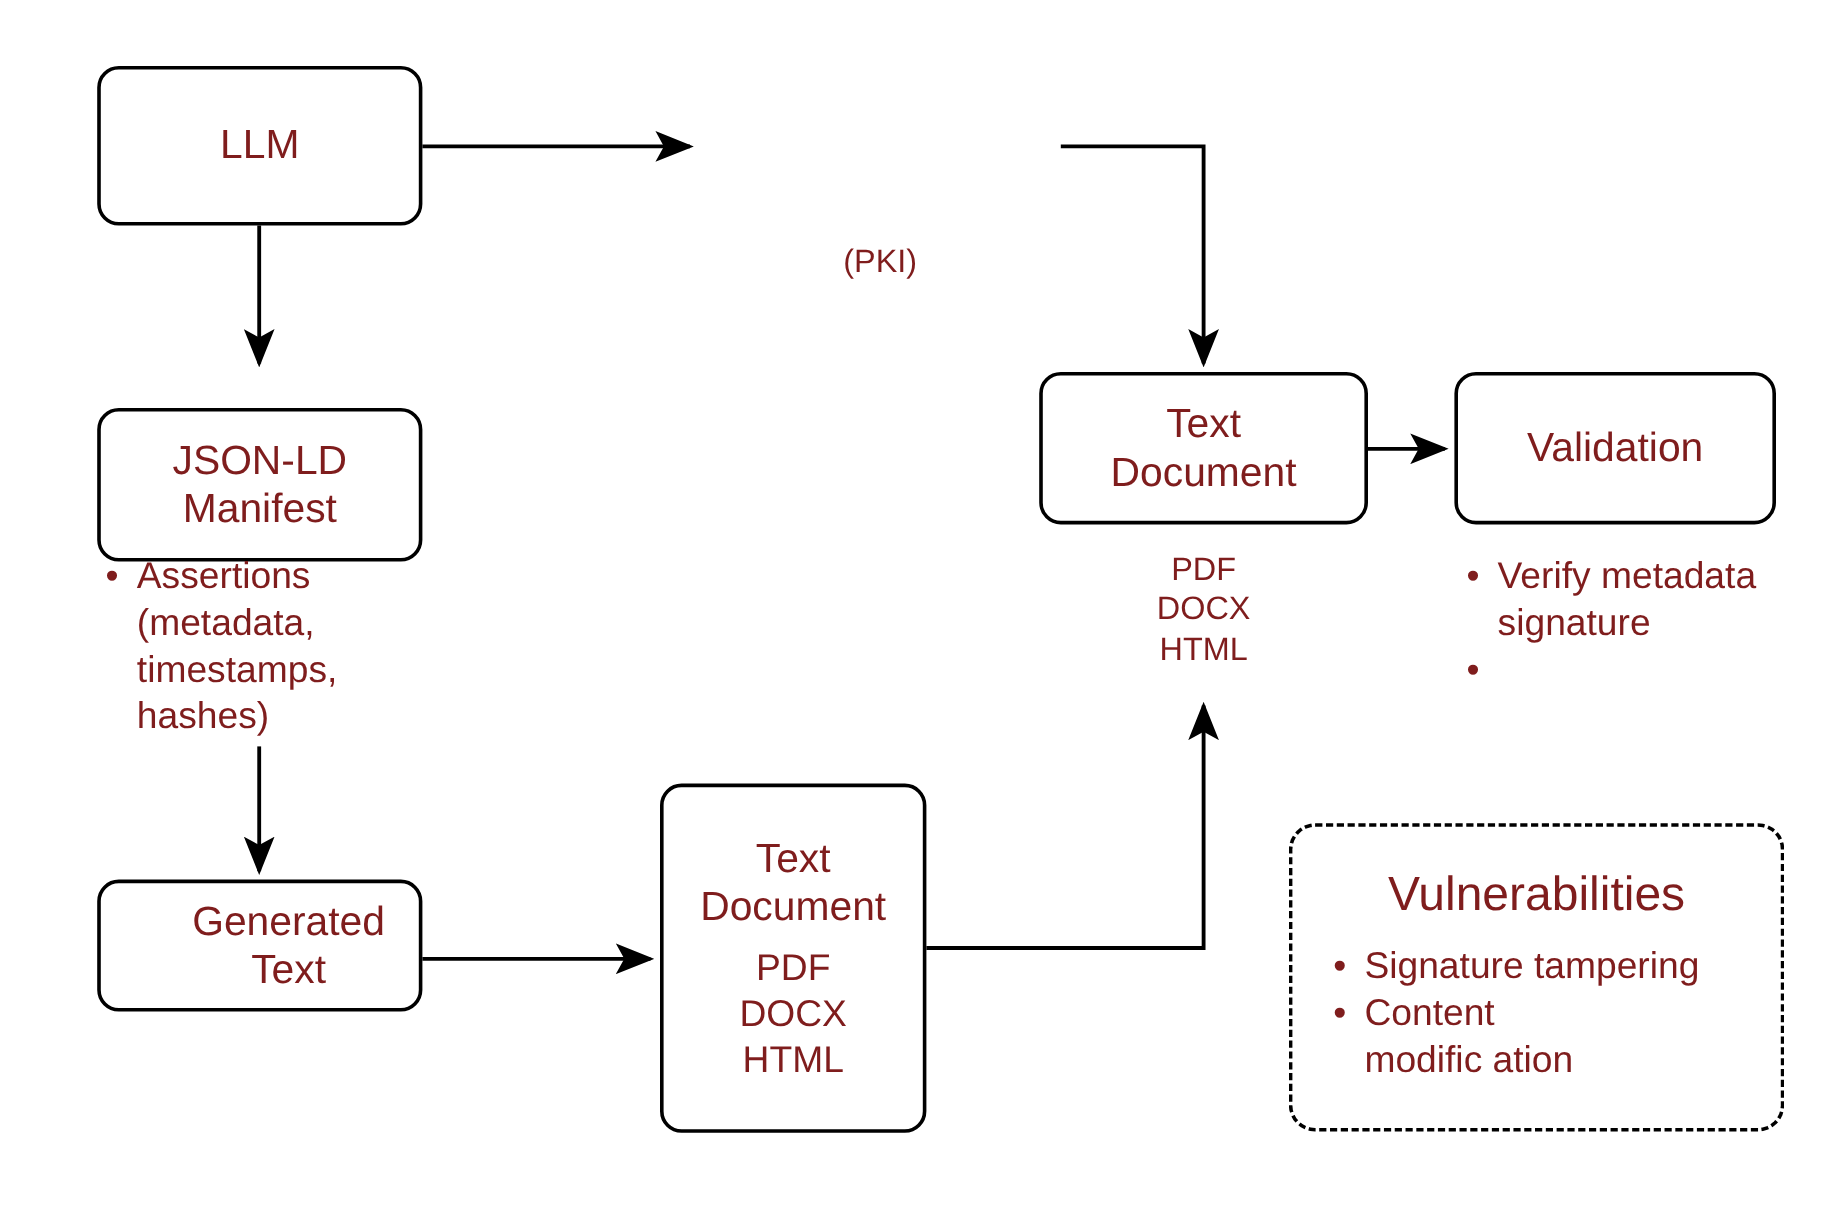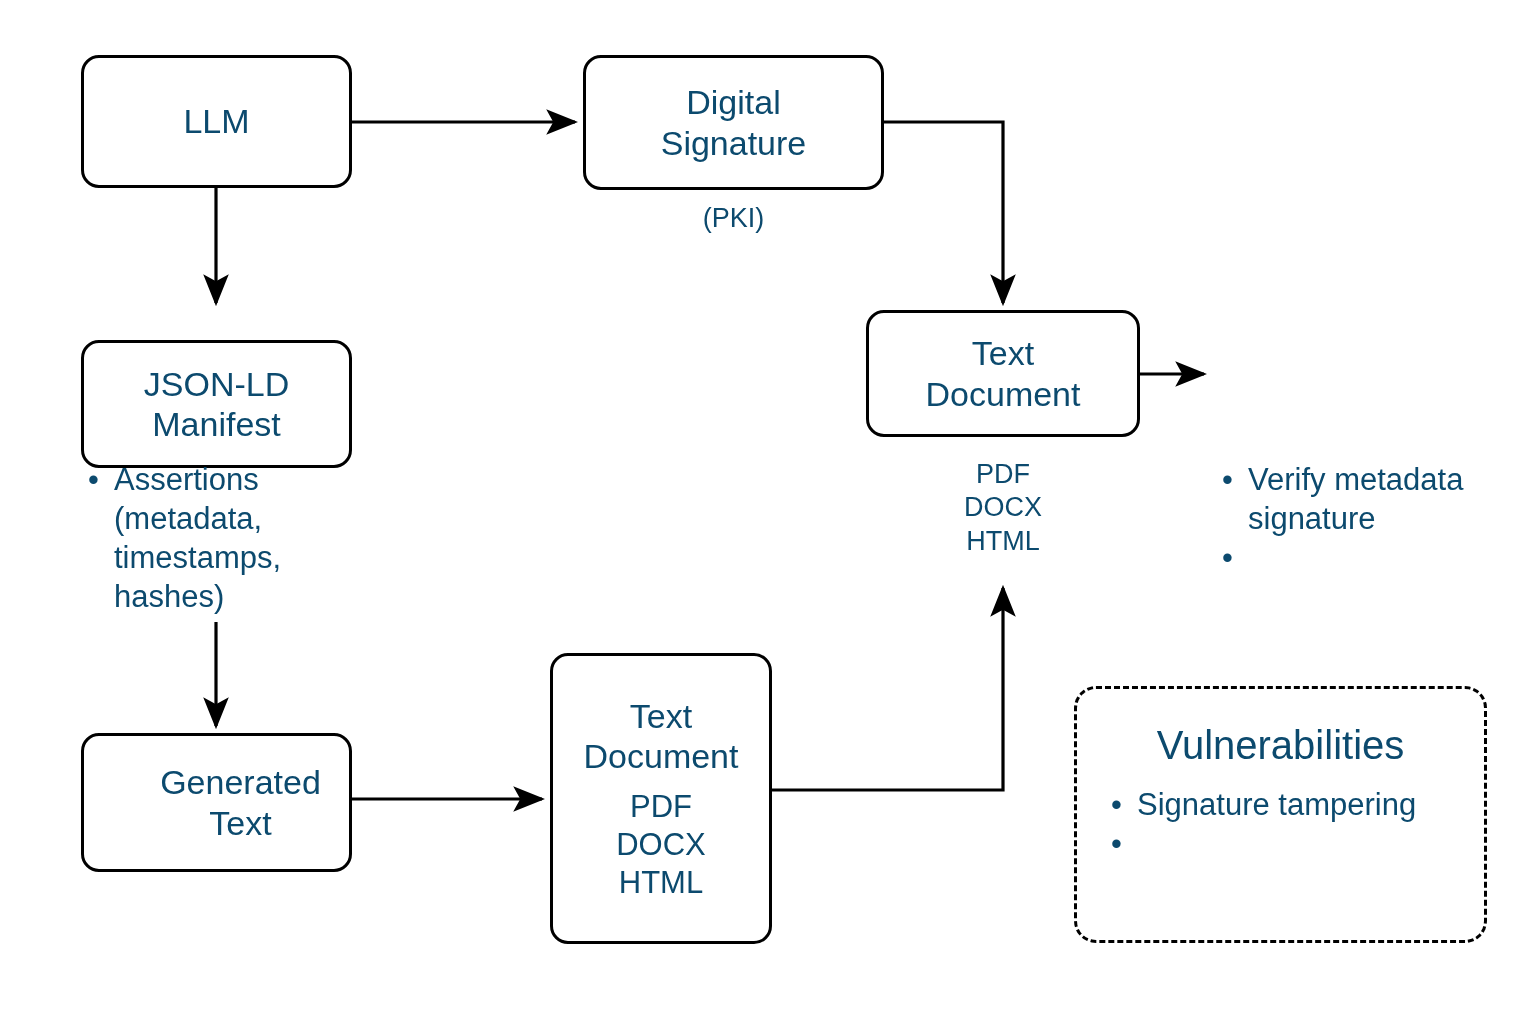--- a/index.html
+++ b/index.html
@@ -6,21 +6,21 @@
     margin: 0;
     padding: 0;
     background: #ffffff;
   }
   #canvas {
     position: relative;
     width: 1536px;
     height: 1024px;
     background: #ffffff;
     font-family: "Liberation Sans", sans-serif;
-    color: #0c4a6e;
+    color: #7f1d1d;
     overflow: hidden;
   }
   svg.edges {
     position: absolute;
     left: 0;
     top: 0;
     width: 1536px;
     height: 1024px;
     pointer-events: none;
   }
@@ -134,62 +134,61 @@
 
     <g>
       <path d="M772,790 L1003,790 L1003,588" stroke="#000000" stroke-width="3.2" fill="none" marker-end="url(#arrowhead)"></path>
     </g>
   </svg>
 
   <div class="node" style="left:81px; top:55px; width:271px; height:133px;">
     <div class="title">LLM</div>
   </div>
 
-  <div class="node" style="left:583px; top:55px; width:301px; height:135px;">
-    <div class="title">Digital
-Signature</div>
-  </div>
   <div class="caption" style="left:583px; top:202px; width:301px;">(PKI)</div>
 
   <div class="node" style="left:81px; top:310px; width:271px; height:128px;margin-top:30px;">
     <div class="title">JSON-LD
 Manifest</div>
   </div>
 
   <div class="bullets" style="left:88px; top:460px; width:300px;">
     <div class="bullet-row">
       <span class="bullet-dot">•</span>
       <span class="bullet-text">Assertions
 (metadata,
 timestamps,
 hashes)</span>
     </div>
   </div>
 
-  <div class="node" style="left:81px; top:733px; width:271px; height:139px;padding-left:48px;">
+  <div class="node" style="left:81px; top:733px; width:271px; height:110px;padding-left:48px;">
     <div class="title">Generated
 Text</div>
   </div>
 
   <div class="node" style="left:550px; top:653px; width:222px; height:291px;">
     <div class="title">Text
 Document</div>
     <div class="fmt">PDF
 DOCX
 HTML</div>
   </div>
 
   <div class="node" style="left:866px; top:310px; width:274px; height:127px;">
     <div class="title">Text
 Document</div>
   </div>
   <div class="caption" style="left:866px; top:458px; width:274px;">PDF
 DOCX
 HTML</div>
 
+  <div class="node" style="left:1212px; top:310px; width:268px; height:127px;">
+    <div class="title">Validation</div>
+  </div>
 
   <div class="bullets" style="left:1222px; top:460px; width:290px;">
     <div class="bullet-row">
       <span class="bullet-dot">•</span>
       <span class="bullet-text">Verify metadata
 signature</span>
     </div>
     <div class="bullet-row">
       <span class="bullet-dot">•</span>
     </div>
@@ -197,17 +196,19 @@
 
   <div class="vuln-box" style="left:1074px; top:686px; width:413px; height:257px;">
     <div class="vuln-title">Vulnerabilities</div>
     <div class="vuln-list">
       <div class="bullet-row">
         <span class="bullet-dot">•</span>
         <span class="bullet-text">Signature tampering</span>
       </div>
       <div class="bullet-row">
         <span class="bullet-dot">•</span>
+        <span class="bullet-text">Content
+modific ation</span>
       </div>
     </div>
   </div>
 
 </div>
 
 </body></html>

